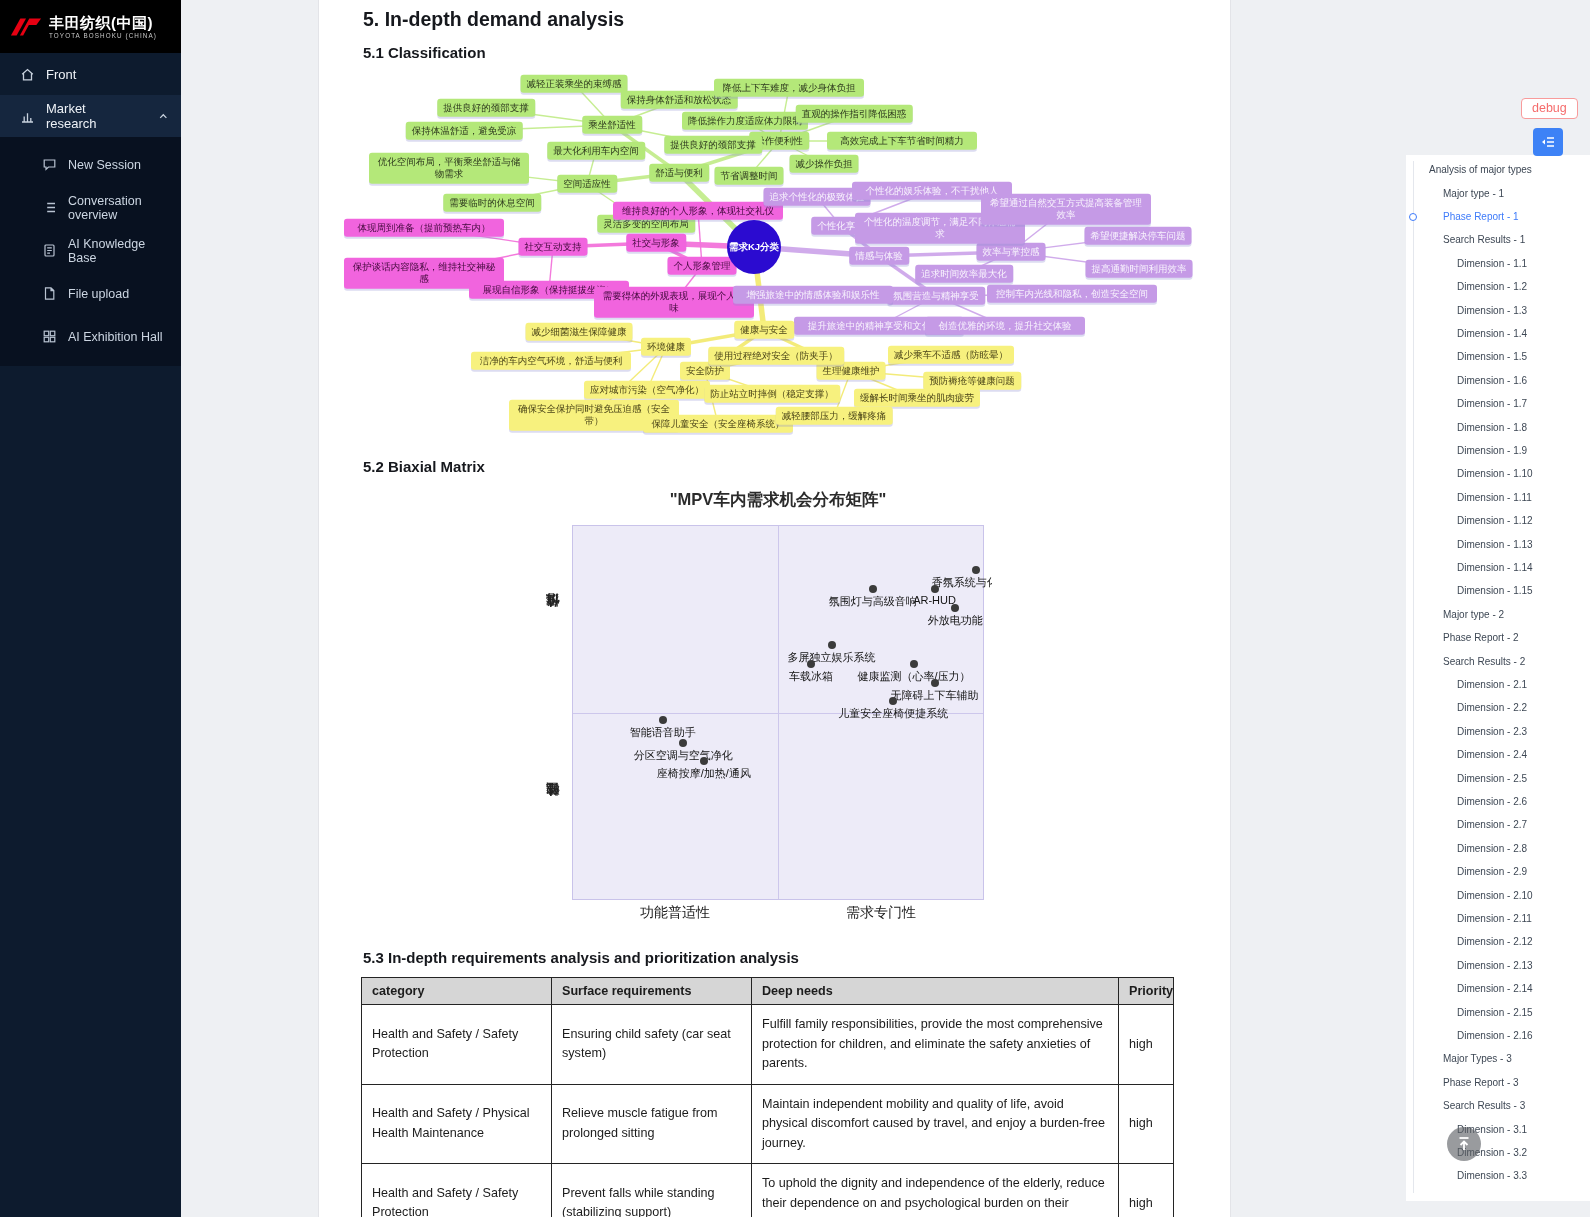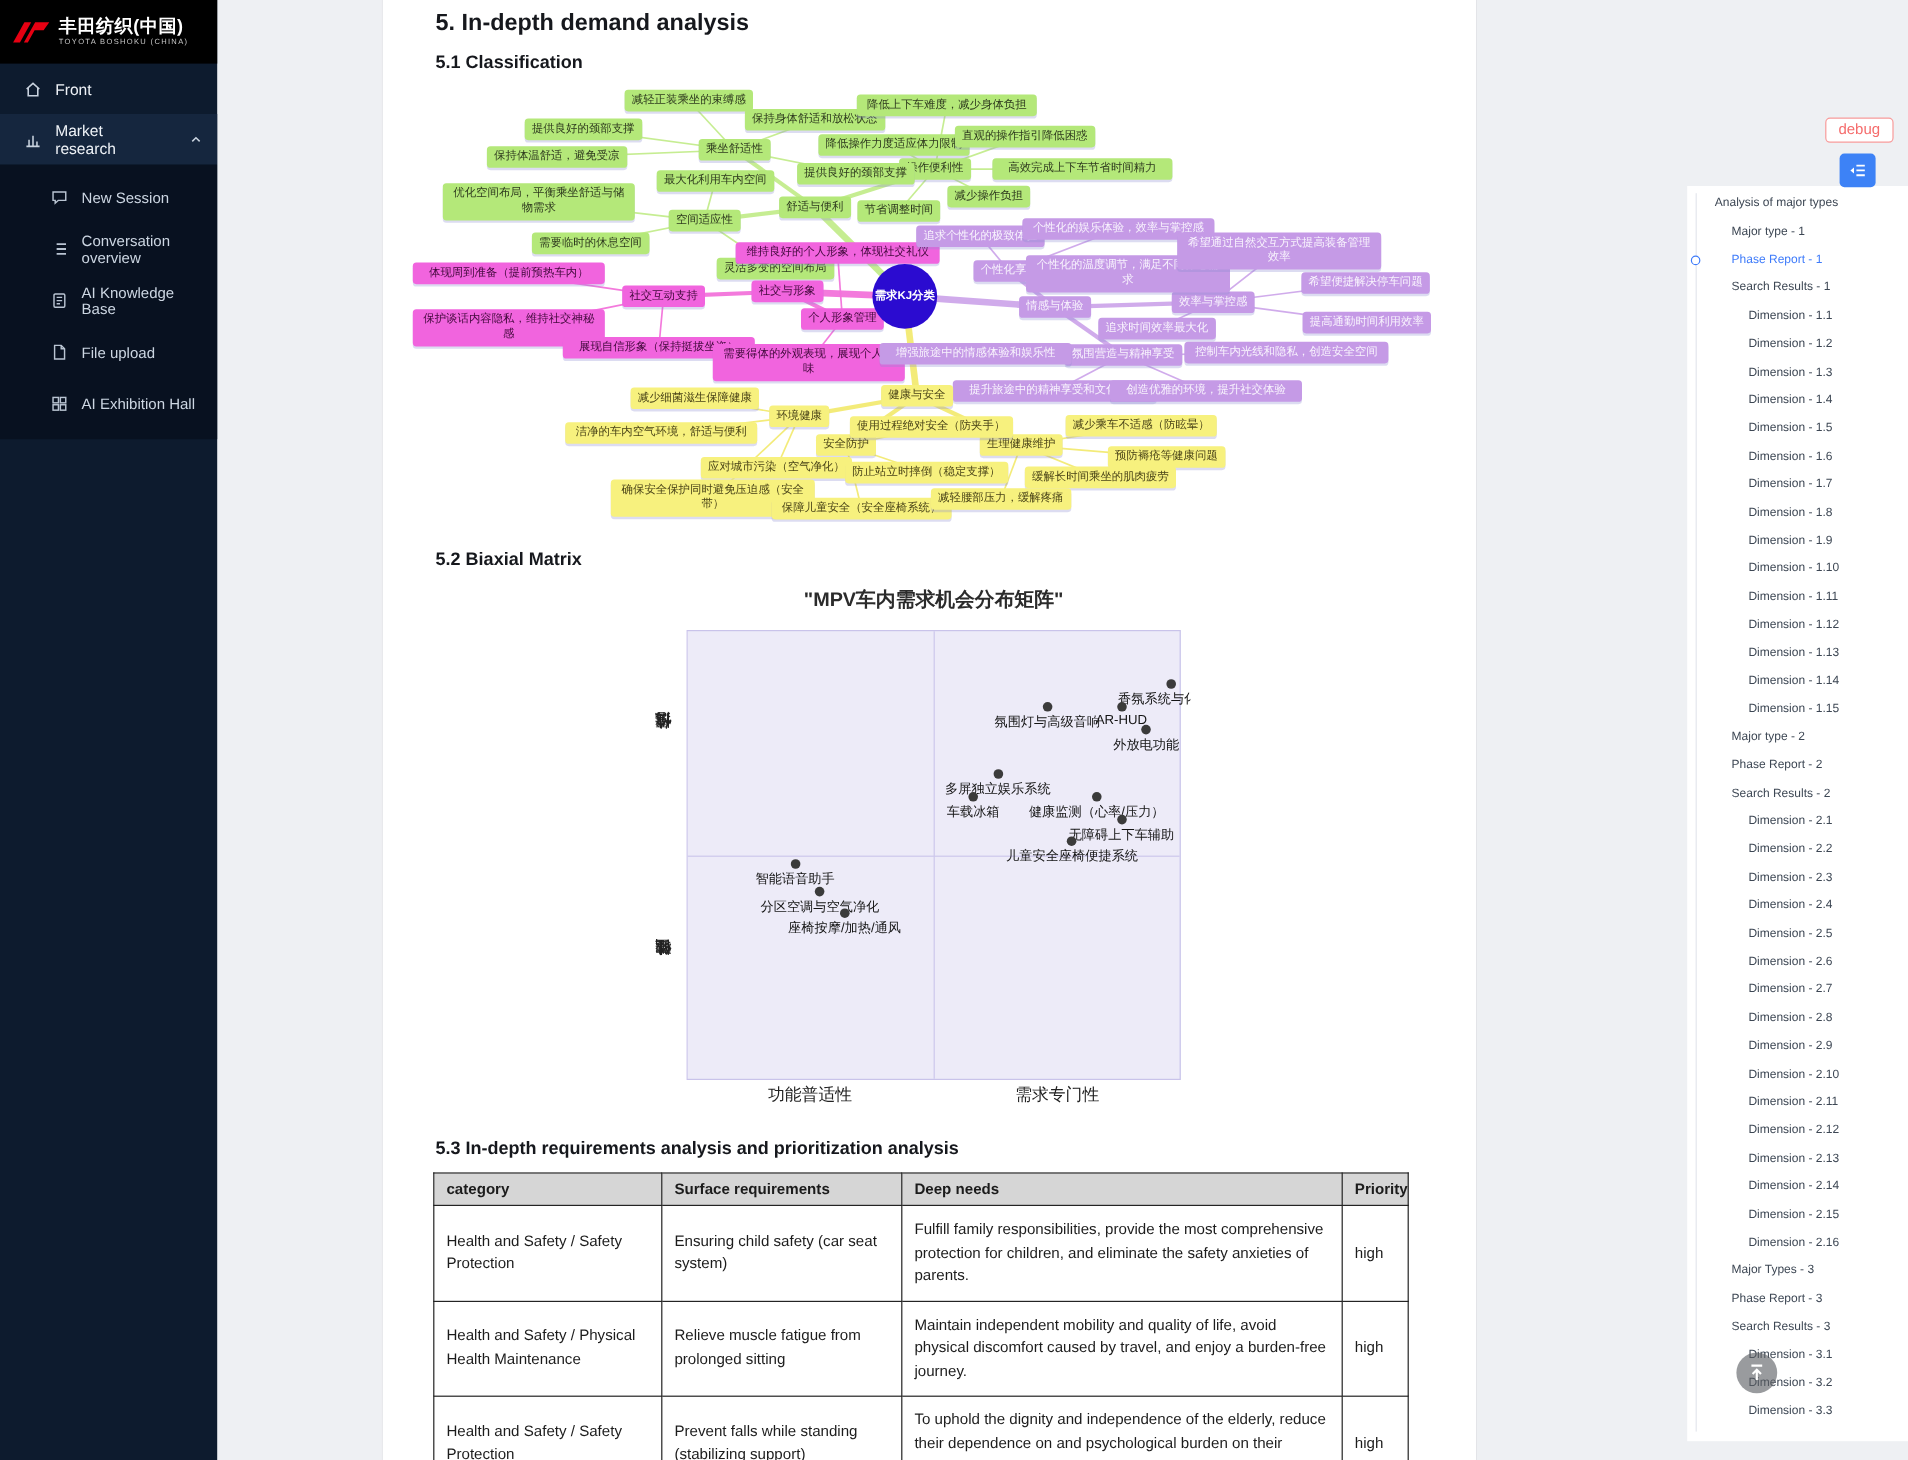--- a/index.html
+++ b/index.html
@@ -244,21 +244,21 @@
       <div class="mm-node mm-pink wrap" style="left: 65px; top: 163px; width: 160px;">体现周到准备（提前预热车内）</div>
       <div class="mm-node mm-pink wrap" style="left: 65px; top: 208px; width: 160px;">保护谈话内容隐私，维持社交神秘感</div>
       <div class="mm-node mm-pink wrap" style="left: 190px; top: 225px; width: 160px;">展现自信形象（保持挺拔坐姿）</div>
       <div class="mm-node mm-pink wrap" style="left: 339px; top: 146px; width: 170px;">维持良好的个人形象，体现社交礼仪</div>
       <div class="mm-node mm-pink wrap" style="left: 315px; top: 237px; width: 160px;">需要得体的外观表现，展现个人品味</div>
       <div class="mm-node mm-purple" style="left: 520px; top: 191px;">情感与体验</div>
       <div class="mm-node mm-purple" style="left: 482px; top: 161px;">个性化享受</div>
       <div class="mm-node mm-purple" style="left: 652px; top: 187px;">效率与掌控感</div>
       <div class="mm-node mm-purple" style="left: 577px; top: 231px;">氛围营造与精神享受</div>
       <div class="mm-node mm-purple" style="left: 458px; top: 132px;">追求个性化的极致体验</div>
-      <div class="mm-node mm-purple wrap" style="left: 573px; top: 126px; width: 160px;">个性化的娱乐体验，效率与掌控感</div>
+      <div class="mm-node mm-purple wrap" style="left: 573px; top: 126px; width: 160px;">个性化的娱乐体验，不干扰他人</div>
       <div class="mm-node mm-purple wrap" style="left: 581px; top: 163px; width: 170px;">个性化的温度调节，满足不同体感需求</div>
       <div class="mm-node mm-purple wrap" style="left: 707px; top: 144px; width: 170px;">希望通过自然交互方式提高装备管理效率</div>
       <div class="mm-node mm-purple" style="left: 779px; top: 171px;">希望便捷解决停车问题</div>
       <div class="mm-node mm-purple" style="left: 780px; top: 204px;">提高通勤时间利用效率</div>
       <div class="mm-node mm-purple" style="left: 605px; top: 209px;">追求时间效率最大化</div>
       <div class="mm-node mm-purple wrap" style="left: 454px; top: 230px; width: 160px;">增强旅途中的情感体验和娱乐性</div>
       <div class="mm-node mm-purple wrap" style="left: 713px; top: 229px; width: 170px;">控制车内光线和隐私，创造安全空间</div>
       <div class="mm-node mm-purple wrap" style="left: 520px; top: 261px; width: 170px;">提升旅途中的精神享受和文化体验</div>
       <div class="mm-node mm-purple wrap" style="left: 646px; top: 261px; width: 160px;">创造优雅的环境，提升社交体验</div>
       <div class="mm-node mm-yellow" style="left: 405px; top: 265px;">健康与安全</div>

